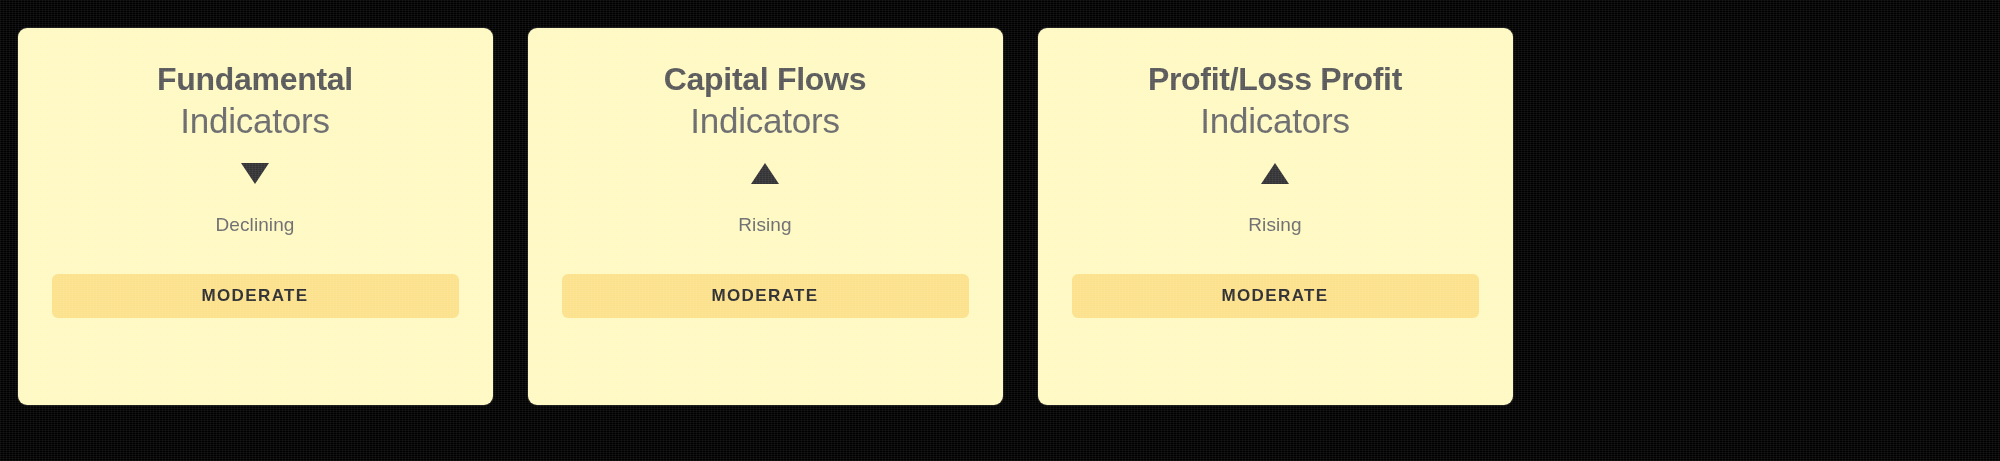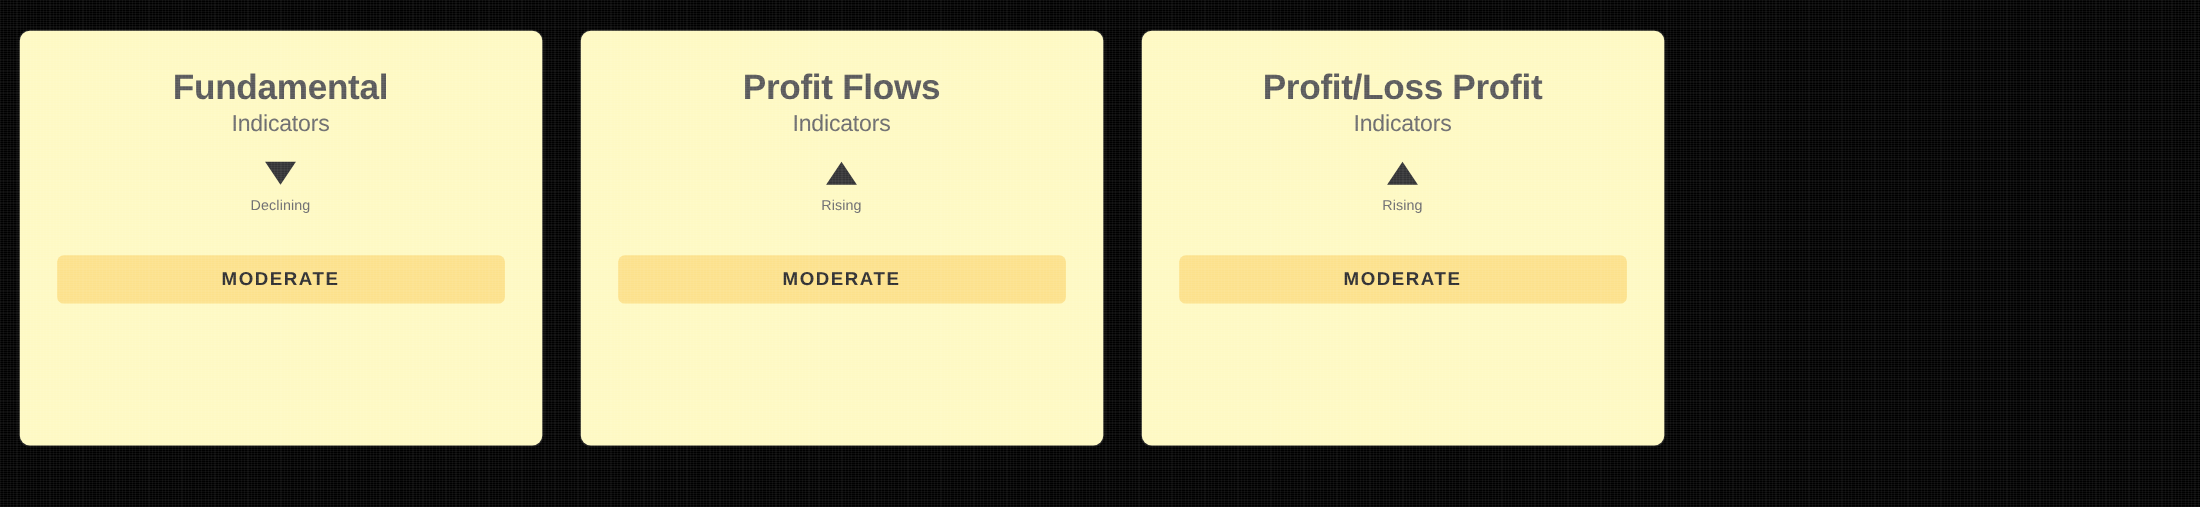--- a/index.html
+++ b/index.html
@@ -76,21 +76,21 @@
     font-size: 32px;
     font-weight: bold;
     color: #58585a;
     line-height: 1.12;
     text-align: center;
     letter-spacing: -0.3px;
     white-space: nowrap;
   }
 
   .card-subtitle {
-    font-size: 21px;
+    font-size: 35px;
     font-weight: normal;
     color: #6b6b6d;
     line-height: 1.2;
     text-align: center;
     margin-top: 2px;
     letter-spacing: -0.2px;
   }
 
   .arrow-wrap {
     margin-top: 20px;
@@ -107,22 +107,22 @@
     border-right: 14px solid transparent;
   }
   .arrow.up {
     border-bottom: 21px solid #333335;
   }
   .arrow.down {
     border-top: 21px solid #333335;
   }
 
   .trend-label {
-    margin-top: 10px;
-    font-size: 13px;
+    margin-top: 28px;
+    font-size: 19px;
     color: #6d6d70;
     text-align: center;
     letter-spacing: 0.1px;
   }
 
   .badge {
     margin-top: 38px;
     width: 100%;
     height: 44px;
     border-radius: 6px;
@@ -159,21 +159,21 @@
         <div class="arrow-wrap">
           <div class="arrow down"></div>
         </div>
         <div class="trend-label">Declining</div>
         <div class="badge" style="background: rgb(252, 225, 140); color: rgb(46, 46, 48);">MODERATE</div>
       </div>
     </div>
 
     <div class="card-slot">
       <div class="card">
-        <div class="card-title">Profit Flows</div>
+        <div class="card-title">Capital Flows</div>
         <div class="card-subtitle">Indicators</div>
         <div class="arrow-wrap">
           <div class="arrow up"></div>
         </div>
         <div class="trend-label">Rising</div>
         <div class="badge" style="background: rgb(252, 225, 140); color: rgb(46, 46, 48);">MODERATE</div>
       </div>
     </div>
 
     <div class="card-slot">

